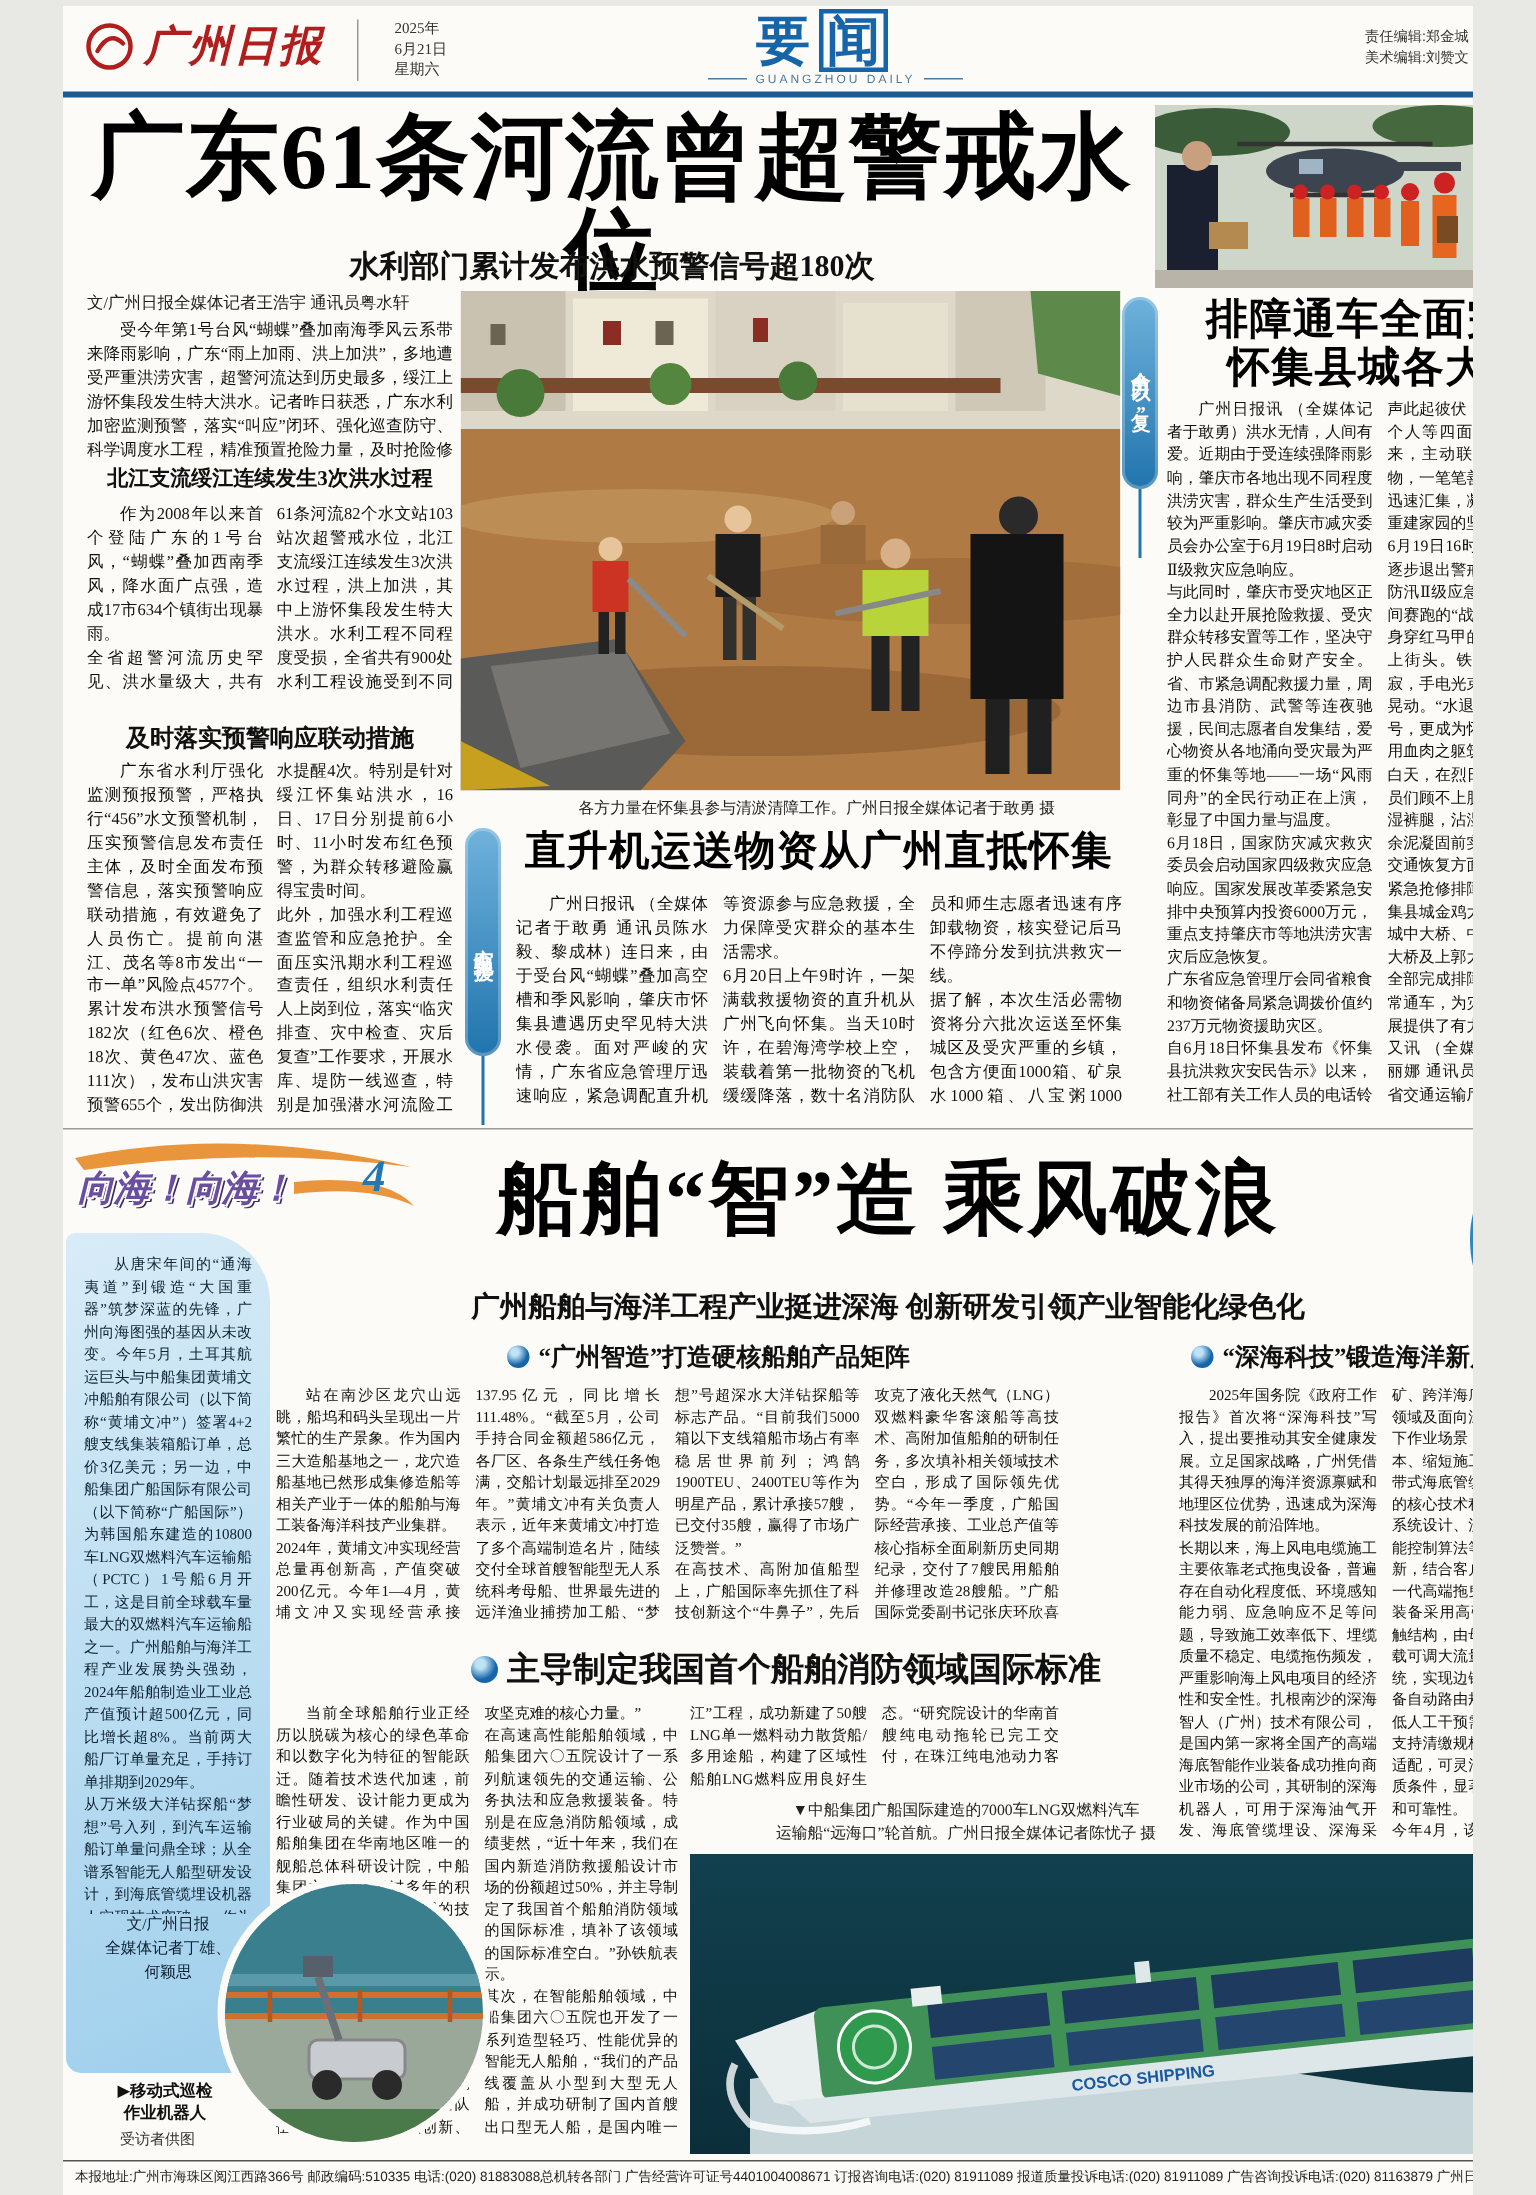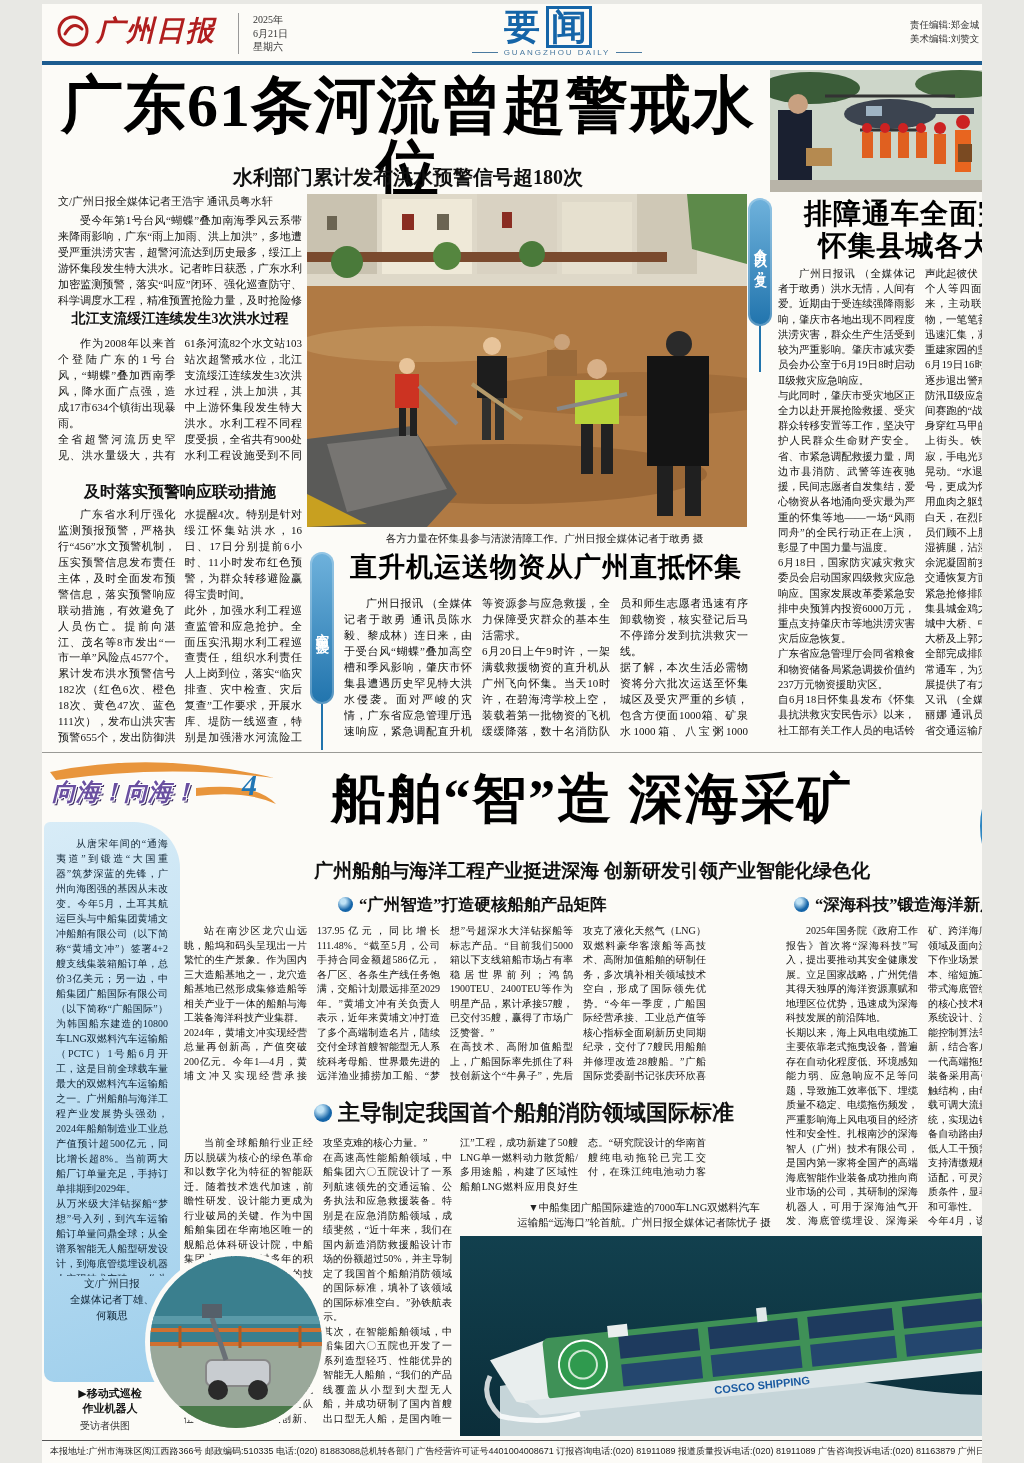--- a/index.html
+++ b/index.html
@@ -4,21 +4,21 @@
 <style>
   html,body{margin:0;padding:0;background:#e8e8e4;}
   .page{position:relative;width:940px;height:1463px;background:#fcfbf7;margin:4px auto;
         font-family:"Liberation Serif","DejaVu Serif",serif;color:#141414;overflow:hidden;}
   .abs{position:absolute;}
   
   .masthead{position:absolute;left:0;top:0;width:1024px;height:57px;border-bottom:4px solid #1c5c90;}
   .logo-wrap{position:absolute;left:14px;top:8px;display:flex;align-items:center;gap:6px;}
   .logo-text{color:#b01e1e;font-size:28px;font-weight:900;letter-spacing:2px;font-style:italic;}
   .date-block{position:absolute;left:196px;top:9px;font-size:10px;line-height:1.35;color:#333;
-              border-left:1px solid #999;padding-left:14px;}
+              border-left:1px solid #999;padding-left:24px;}
   .section-big{position:absolute;left:462px;top:2px;display:flex;gap:6px;align-items:center;}
   .sec-char{font-size:36px;font-weight:900;color:#1565a8;line-height:1;}
   .sec-char.boxed{border:3px solid #1565a8;padding:0 2px;}
   .sec-en{position:absolute;left:430px;top:44px;width:170px;text-align:center;font-size:8px;
           letter-spacing:2px;color:#4a7aa0;font-family:"Liberation Sans",sans-serif;display:flex;align-items:center;gap:6px;}
   .sec-en:before,.sec-en:after{content:"";flex:1;border-top:1px solid #4a7aa0;}
   .editors{position:absolute;left:868px;top:14px;font-size:9.5px;line-height:1.5;color:#333;
            font-family:"Liberation Sans",sans-serif;}
   .pagenum{position:absolute;left:978px;top:4px;font-size:40px;font-weight:900;color:#85b9dc;
            font-style:italic;border-left:1px solid #999;padding-left:14px;height:46px;line-height:46px;}
@@ -217,21 +217,21 @@
   </div>
 
   <div class="sea-panel">
     <div class="sea-panel-inner" style="text-indent:2em;">从唐宋年间的“通海夷道”到锻造“大国重器”筑梦深蓝的先锋，广州向海图强的基因从未改变。今年5月，土耳其航运巨头与中船集团黄埔文冲船舶有限公司（以下简称“黄埔文冲”）签署4+2艘支线集装箱船订单，总价3亿美元；另一边，中船集团广船国际有限公司（以下简称“广船国际”）为韩国船东建造的10800车LNG双燃料汽车运输船（PCTC）1号船6月开工，这是目前全球载车量最大的双燃料汽车运输船之一。广州船舶与海洋工程产业发展势头强劲，2024年船舶制造业工业总产值预计超500亿元，同比增长超8%。当前两大船厂订单量充足，手持订单排期到2029年。
 从万米级大洋钻探船“梦想”号入列，到汽车运输船订单量问鼎全球；从全谱系智能无人船型研发设计，到海底管缆埋设机器人实现技术突破——作为我国的三大造船基地之一，广州船舶与海洋工程产业正以创新为能，驶向深蓝。在今年印发的《海洋创新发展之都规划》引领之下，广州船舶与海洋工程产业锚定更高目标，向着深海更深处与产业前沿地进发。</div>
   </div>
   <div class="abs" style="left:18px;top:1272px;width:104px;font-size:10.5px;line-height:1.5;color:#0d2233;text-align:center;white-space:pre-line;">文/广州日报
 全媒体记者丁雄、
 何颖思</div>
 
-  <div class="abs main-headline" style="left:240px;top:768px;width:620px;font-size:54px;letter-spacing:2px;">船舶“智”造 深海采矿</div>
+  <div class="abs main-headline" style="left:240px;top:768px;width:620px;font-size:54px;letter-spacing:2px;">船舶“智”造 乘风破浪</div>
   <div class="abs subhd" style="left:240px;top:854px;width:620px;font-size:19px;font-weight:700;">广州船舶与海洋工程产业挺进深海 创新研发引领产业智能化绿色化</div>
 
   <div class="abs" style="left:878px;top:752px;width:146px;height:400px;overflow:hidden;">
     <svg width="146" height="400" viewBox="0 0 146 400">
       <path d="M146 0 Q60 10 60 70 Q60 120 110 120 Q146 118 146 86 Q146 60 118 60 Q96 62 96 84 L108 84 Q108 72 120 72 Q134 74 132 90 Q128 110 106 108 Q74 104 76 70 Q80 24 146 22 Z" fill="#2e86c1"></path>
       <path d="M146 130 Q100 140 104 180 Q108 214 140 214 L146 214 Z" fill="#5aa7d6"></path>
       <path d="M146 230 Q118 250 124 300 Q130 350 146 368 Z" fill="#7ab8dc"></path>
       <circle cx="84" cy="150" r="6" fill="#5aa7d6"></circle>
       <circle cx="100" cy="238" r="5" fill="#8cc4e4"></circle>
       <circle cx="70" cy="96" r="4" fill="#8cc4e4"></circle>

